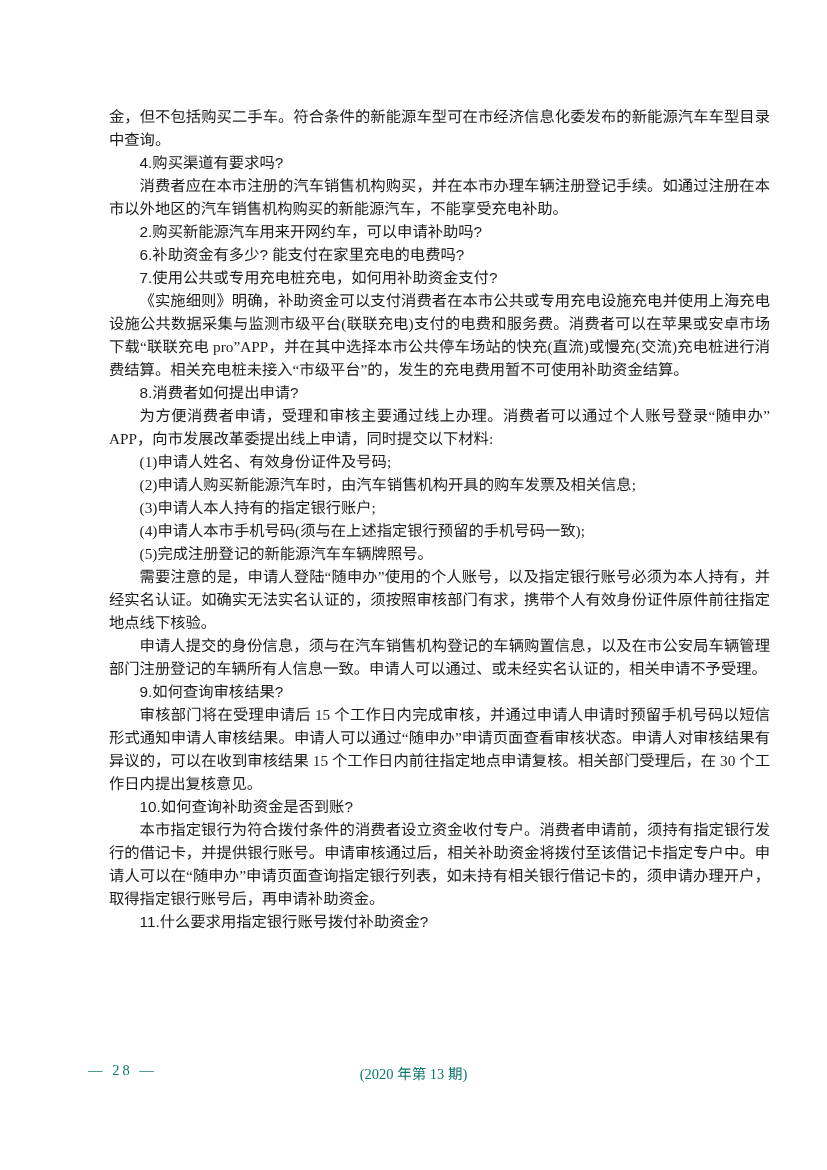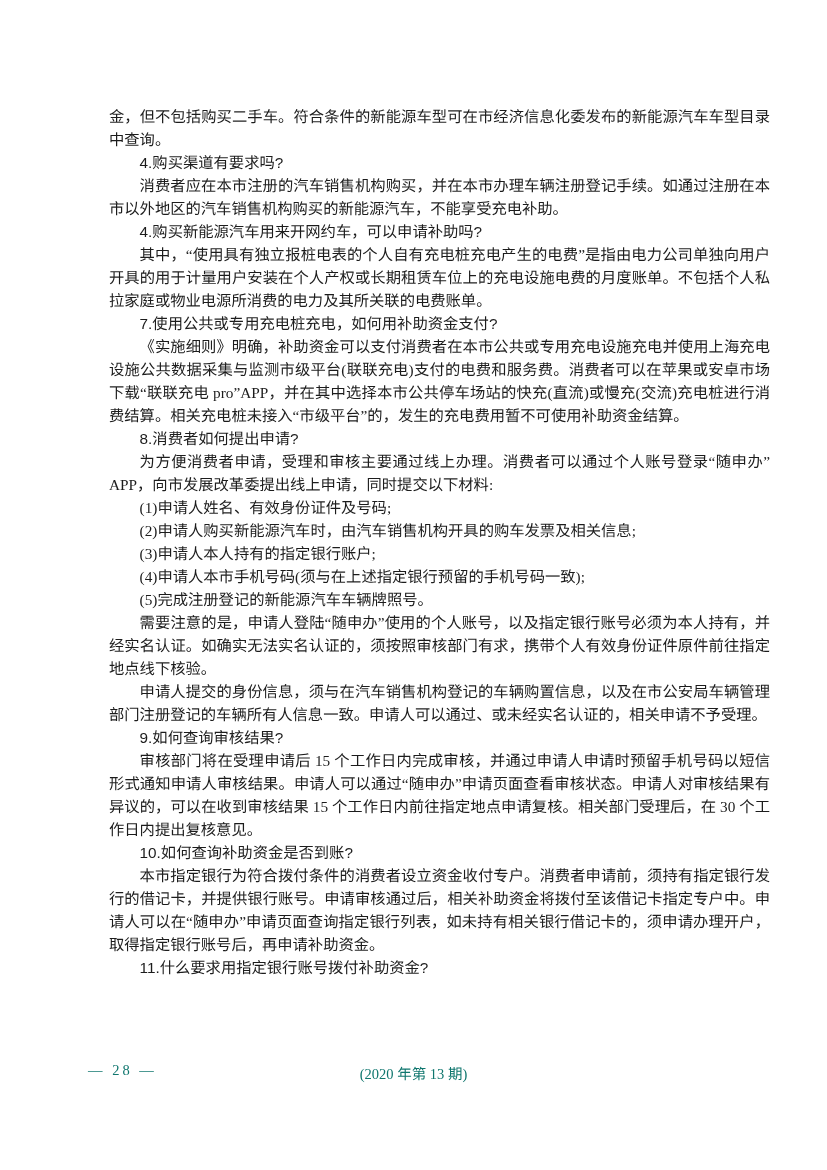--- a/index.html
+++ b/index.html
@@ -66,22 +66,22 @@
   }
 </style>
 </head>
 <body>
 
 <div class="page">
   <div class="content">
       <p class="block continuation">金，但不包括购买二手车。符合条件的新能源车型可在市经济信息化委发布的新能源汽车车型目录中查询。</p>
       <p class="block heading">4.购买渠道有要求吗?</p>
       <p class="block paragraph">消费者应在本市注册的汽车销售机构购买，并在本市办理车辆注册登记手续。如通过注册在本市以外地区的汽车销售机构购买的新能源汽车，不能享受充电补助。</p>
-      <p class="block heading">4.购买新能源汽车用来开网约车，可以申请补助吗?</p>
-      <p class="block paragraph">其中，“使用具有独立报桩电表的个人自有充电桩充电产生的电费”是指由电力公司单独向用户开具的用于计量用户安装在个人产权或长期租赁车位上的充电设施电费的月度账单。不包括个人私拉家庭或物业电源所消费的电力及其所关联的电费账单。</p>
+      <p class="block heading">2.购买新能源汽车用来开网约车，可以申请补助吗?</p>
+      <p class="block heading">6.补助资金有多少? 能支付在家里充电的电费吗?</p>
       <p class="block heading">7.使用公共或专用充电桩充电，如何用补助资金支付?</p>
       <p class="block paragraph">《实施细则》明确，补助资金可以支付消费者在本市公共或专用充电设施充电并使用上海充电设施公共数据采集与监测市级平台(联联充电)支付的电费和服务费。消费者可以在苹果或安卓市场下载“联联充电 pro”APP，并在其中选择本市公共停车场站的快充(直流)或慢充(交流)充电桩进行消费结算。相关充电桩未接入“市级平台”的，发生的充电费用暂不可使用补助资金结算。</p>
       <p class="block heading">8.消费者如何提出申请?</p>
       <p class="block paragraph">为方便消费者申请，受理和审核主要通过线上办理。消费者可以通过个人账号登录“随申办”APP，向市发展改革委提出线上申请，同时提交以下材料:</p>
       <p class="block list-item">(1)申请人姓名、有效身份证件及号码;</p>
       <p class="block list-item">(2)申请人购买新能源汽车时，由汽车销售机构开具的购车发票及相关信息;</p>
       <p class="block list-item">(3)申请人本人持有的指定银行账户;</p>
       <p class="block list-item">(4)申请人本市手机号码(须与在上述指定银行预留的手机号码一致);</p>
       <p class="block list-item">(5)完成注册登记的新能源汽车车辆牌照号。</p>
       <p class="block paragraph">需要注意的是，申请人登陆“随申办”使用的个人账号，以及指定银行账号必须为本人持有，并经实名认证。如确实无法实名认证的，须按照审核部门有求，携带个人有效身份证件原件前往指定地点线下核验。</p>

